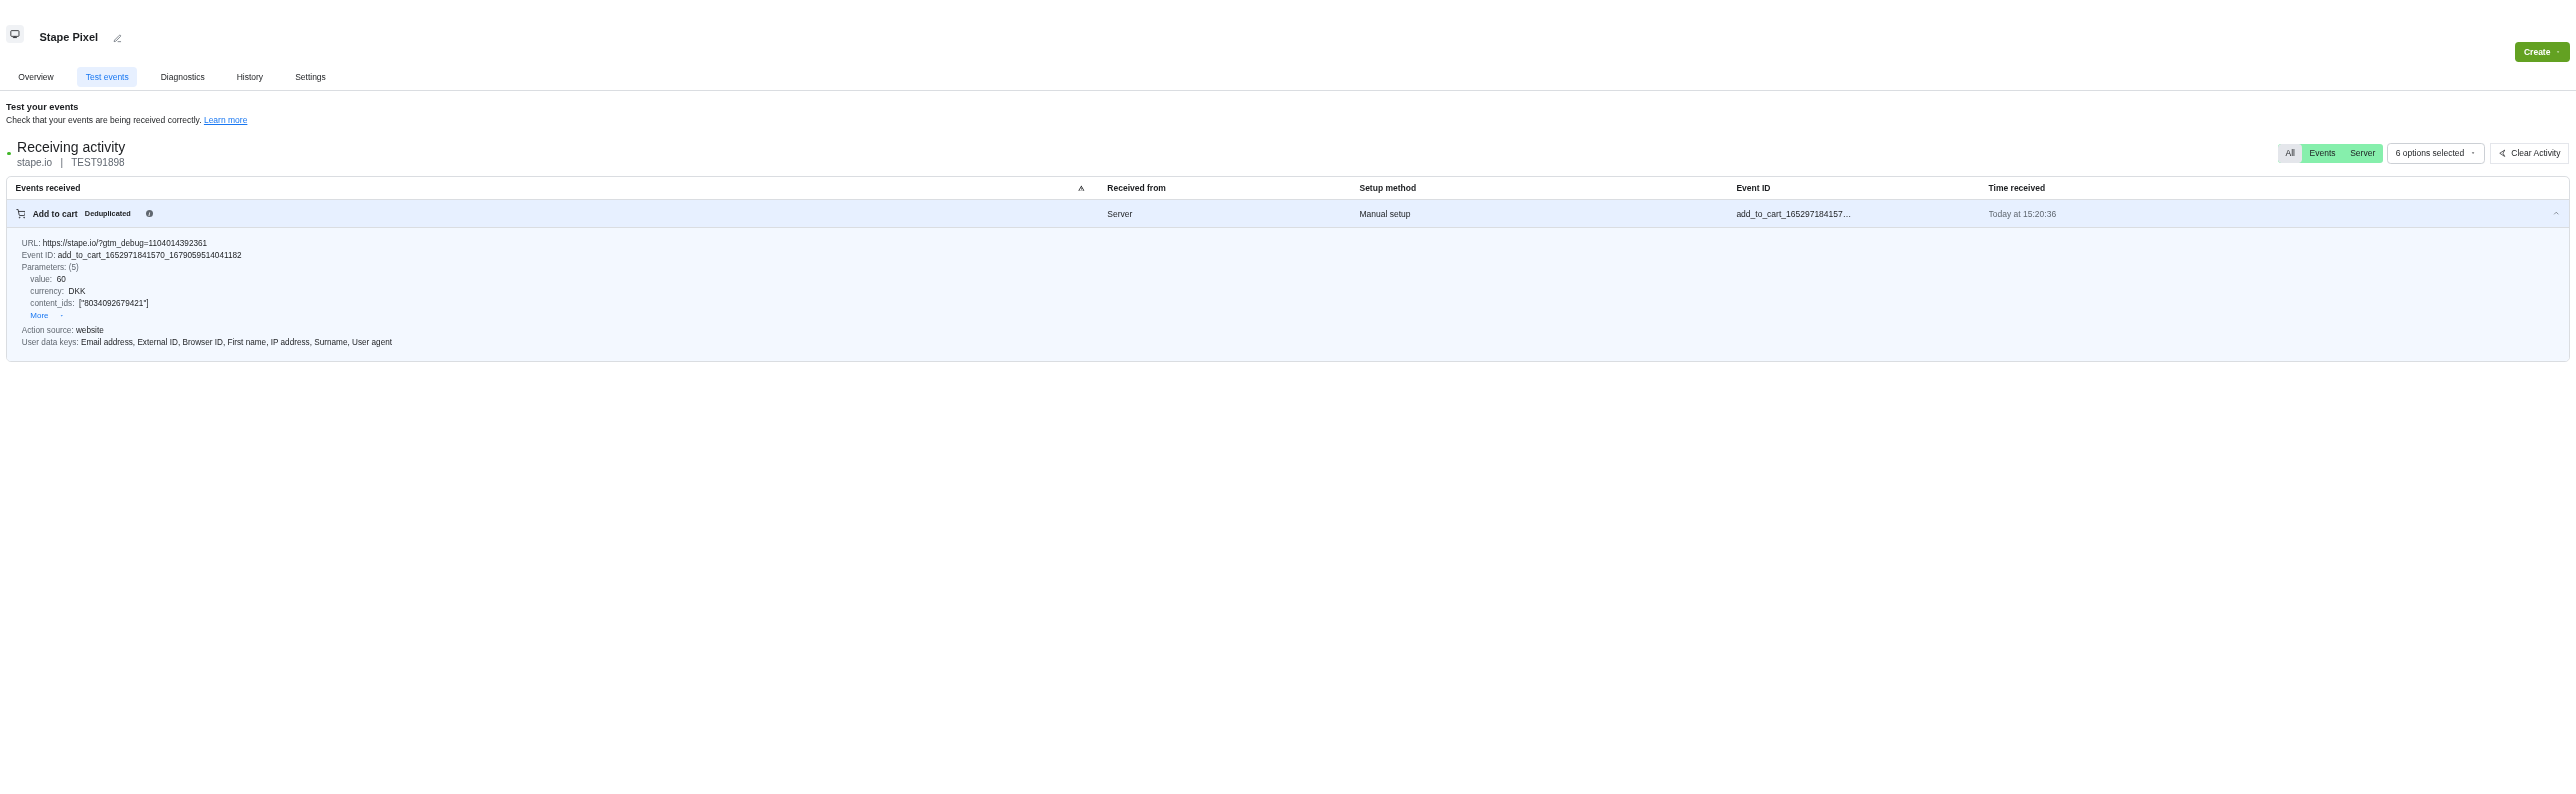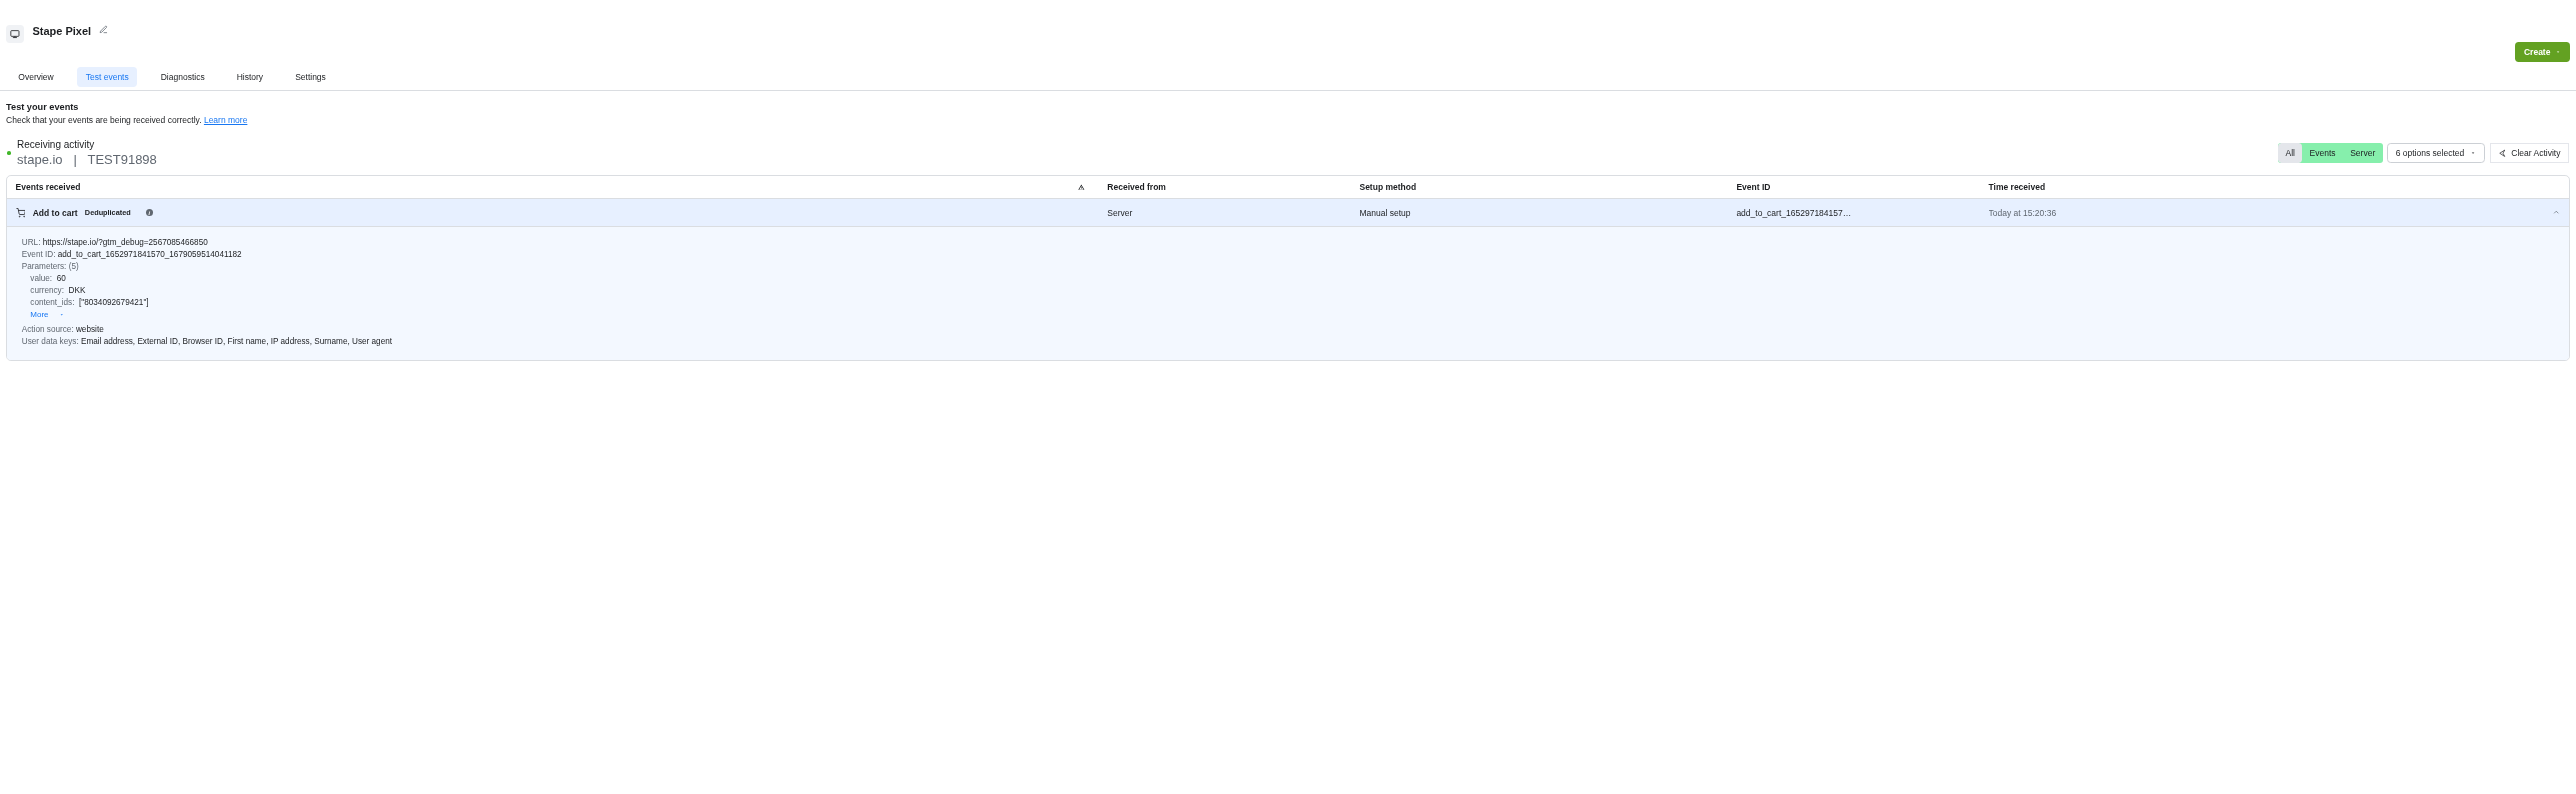--- a/index.html
+++ b/index.html
@@ -11,22 +11,22 @@
     background: #fff;
   }
   .header {
     display: flex;
     align-items: center;
     justify-content: space-between;
     padding: 6.1px 6.1px 0 6.1px;
   }
   .header-left {
     display: flex;
-    align-items: flex-start;
-    gap: 8px;
+    align-items: flex-end;
+    gap: 15px;
   }
   .icon-btn {
     width: 18.3px; height: 18.3px;
     background: #f0f2f5;
     border-radius: 3.7px;
     display: flex; align-items: center; justify-content: center;
     color: #1c1e21;
   }
   .page-title {
     font-size: 11px;
@@ -91,22 +91,22 @@
   .activity-left {
     display: flex;
     align-items: center;
     gap: 6.1px;
   }
   .green-dot {
     width: 3.7px; height: 3.7px;
     background: #42b72a;
     border-radius: 50%;
   }
-  .activity-text .line1 { font-size: 10px; color: #1c1e21; }
-  .activity-text .line2 { font-size: 13px; color: #606770; margin-top: 1.2px; }
+  .activity-text .line1 { font-size: 14px; color: #1c1e21; }
+  .activity-text .line2 { font-size: 10px; color: #606770; margin-top: 1.2px; }
   .filters {
     display: flex;
     align-items: center;
     gap: 4.9px;
   }
   .seg-group {
     display: flex;
     background: #86efac;
     border-radius: 3px;
     overflow: hidden;
@@ -321,21 +321,21 @@
       <div class="chevron-cell">
         <svg width="8.5" height="8.5" viewBox="0 0 24 24" fill="none" stroke="#606770" stroke-width="2">
             <polyline points="18 15 12 9 6 15"></polyline>
           </svg>
       </div>
     </div>
 
     <div class="details">
       <div class="detail-row">
         <span class="label">URL:</span>
-        <span class="value">https://stape.io/?gtm_debug=2567085466850</span>
+        <span class="value">https://stape.io/?gtm_debug=1104014392361</span>
       </div>
       <div class="detail-row">
         <span class="label">Event ID:</span>
         <span class="value">add_to_cart_1652971841570_1679059514041182</span>
       </div>
       <div class="detail-row">
         <span class="label">Parameters:</span>
         <span class="label">(5)</span>
       </div>
       <div class="param-block">

